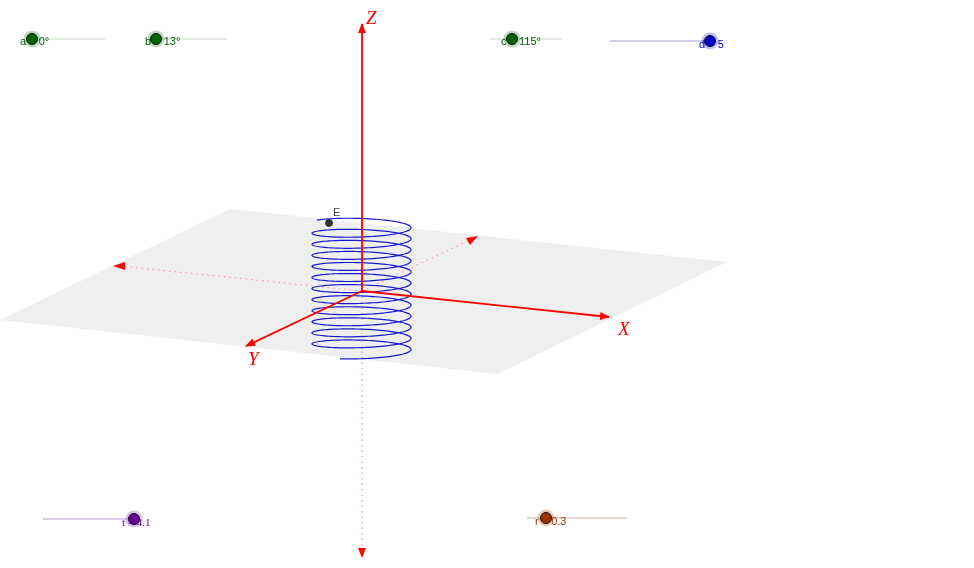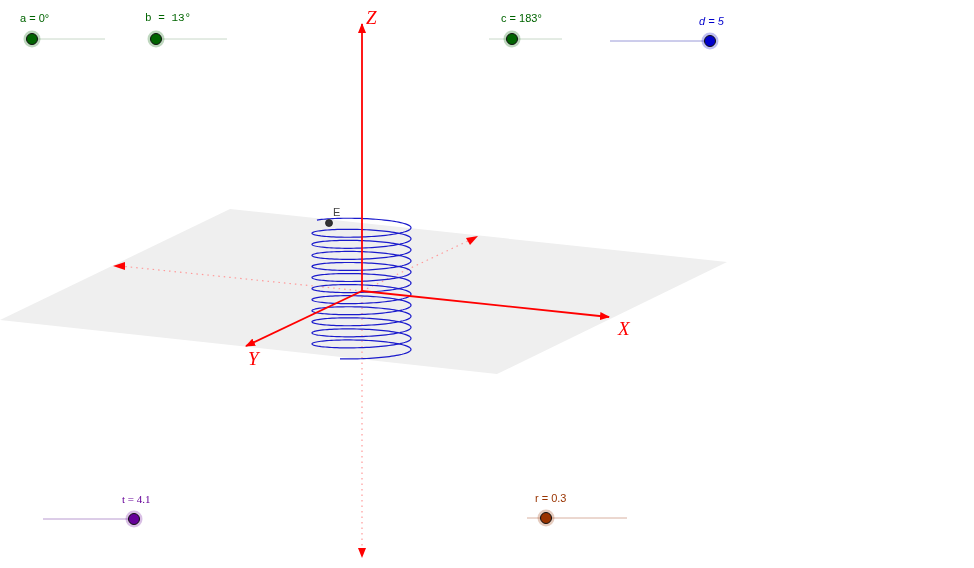--- a/index.html
+++ b/index.html
@@ -1,19 +1,19 @@
 <!DOCTYPE html>
 <html><head>
 <meta charset="utf-8">
 <style>
   html, body { margin:0; padding:0; background:#ffffff; }
   body { width:974px; height:568px; position:relative; overflow:hidden;
          font-family:"Liberation Sans", sans-serif; }
   #scene { position:absolute; left:0; top:0; }
-  .slider-label { position:absolute; font-size:11px; white-space:nowrap; }
+  .slider-label { position:absolute; font-size:11px; white-space:nowrap;margin-top:23px; }
   .axis-label { position:absolute; font-family:"Liberation Serif", serif; font-style:italic; font-size:19px; color:#ff0000; }
   .point-label { position:absolute; font-size:11px; color:#444444; }
 </style>
 </head>
 <body>
 
 <svg id="scene" width="974" height="568" viewBox="0 0 974 568">
   <defs>
     <marker id="arrow" markerWidth="10" markerHeight="8" refX="9" refY="4" orient="auto" markerUnits="userSpaceOnUse">
       <path d="M0,0 L10,4 L0,8 Z" fill="#ff0000"></path>
@@ -75,17 +75,17 @@
     </g>
 </svg>
 
 <div class="axis-label" style="left:366px; top:7px;">Z</div>
 <div class="axis-label" style="left:618px; top:318px;">X</div>
 <div class="axis-label" style="left:248px; top:348px;">Y</div>
 
 <div class="point-label" style="left:333px; top:206px;">E</div>
 
 <div class="slider-label" style="left:20px; top:12px; color:#006400;">a = 0°</div>
-<div class="slider-label" style="left:145px; top:12px; color:#006400;font-family:Liberation Mono, monospace;">b = 13°</div>
-<div class="slider-label" style="left:501px; top:12px; color:#006400;">c = 183°</div>
-<div class="slider-label" style="left:699px; top:15px; color:#0000cc;font-style:italic;">d = 5</div>
+<div class="slider-label" style="left:145px; top:12px; color:#006400;">b = 13°</div>
+<div class="slider-label" style="left:501px; top:12px; color:#006400;">c = 115°</div>
+<div class="slider-label" style="left:699px; top:15px; color:#0000cc;">d = 5</div>
 <div class="slider-label" style="left:122px; top:493px; color:#660099;font-family:Liberation Serif, serif;">t = 4.1</div>
 <div class="slider-label" style="left:535px; top:492px; color:#993300;text-align:right;">r = 0.3</div>
 
 </body></html>

